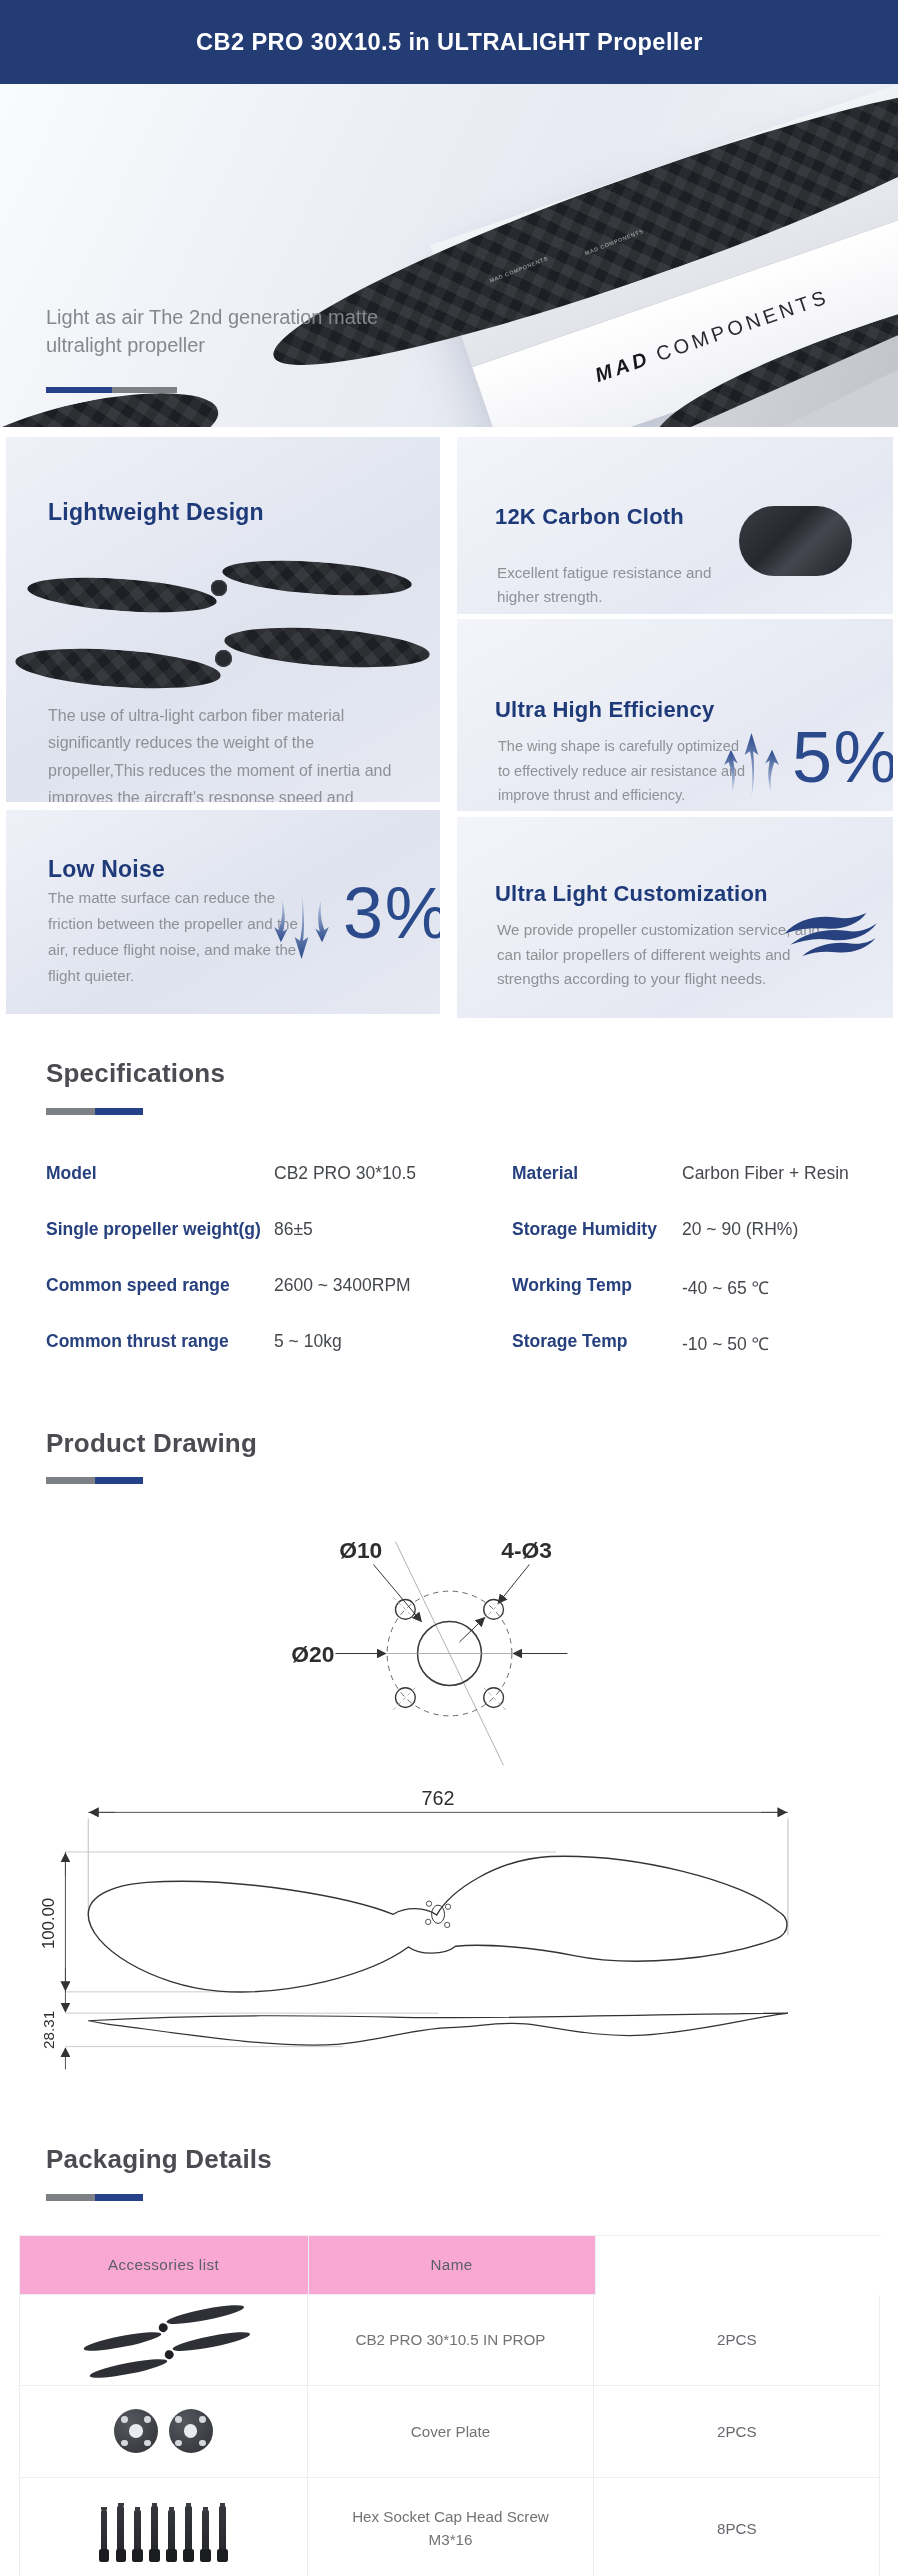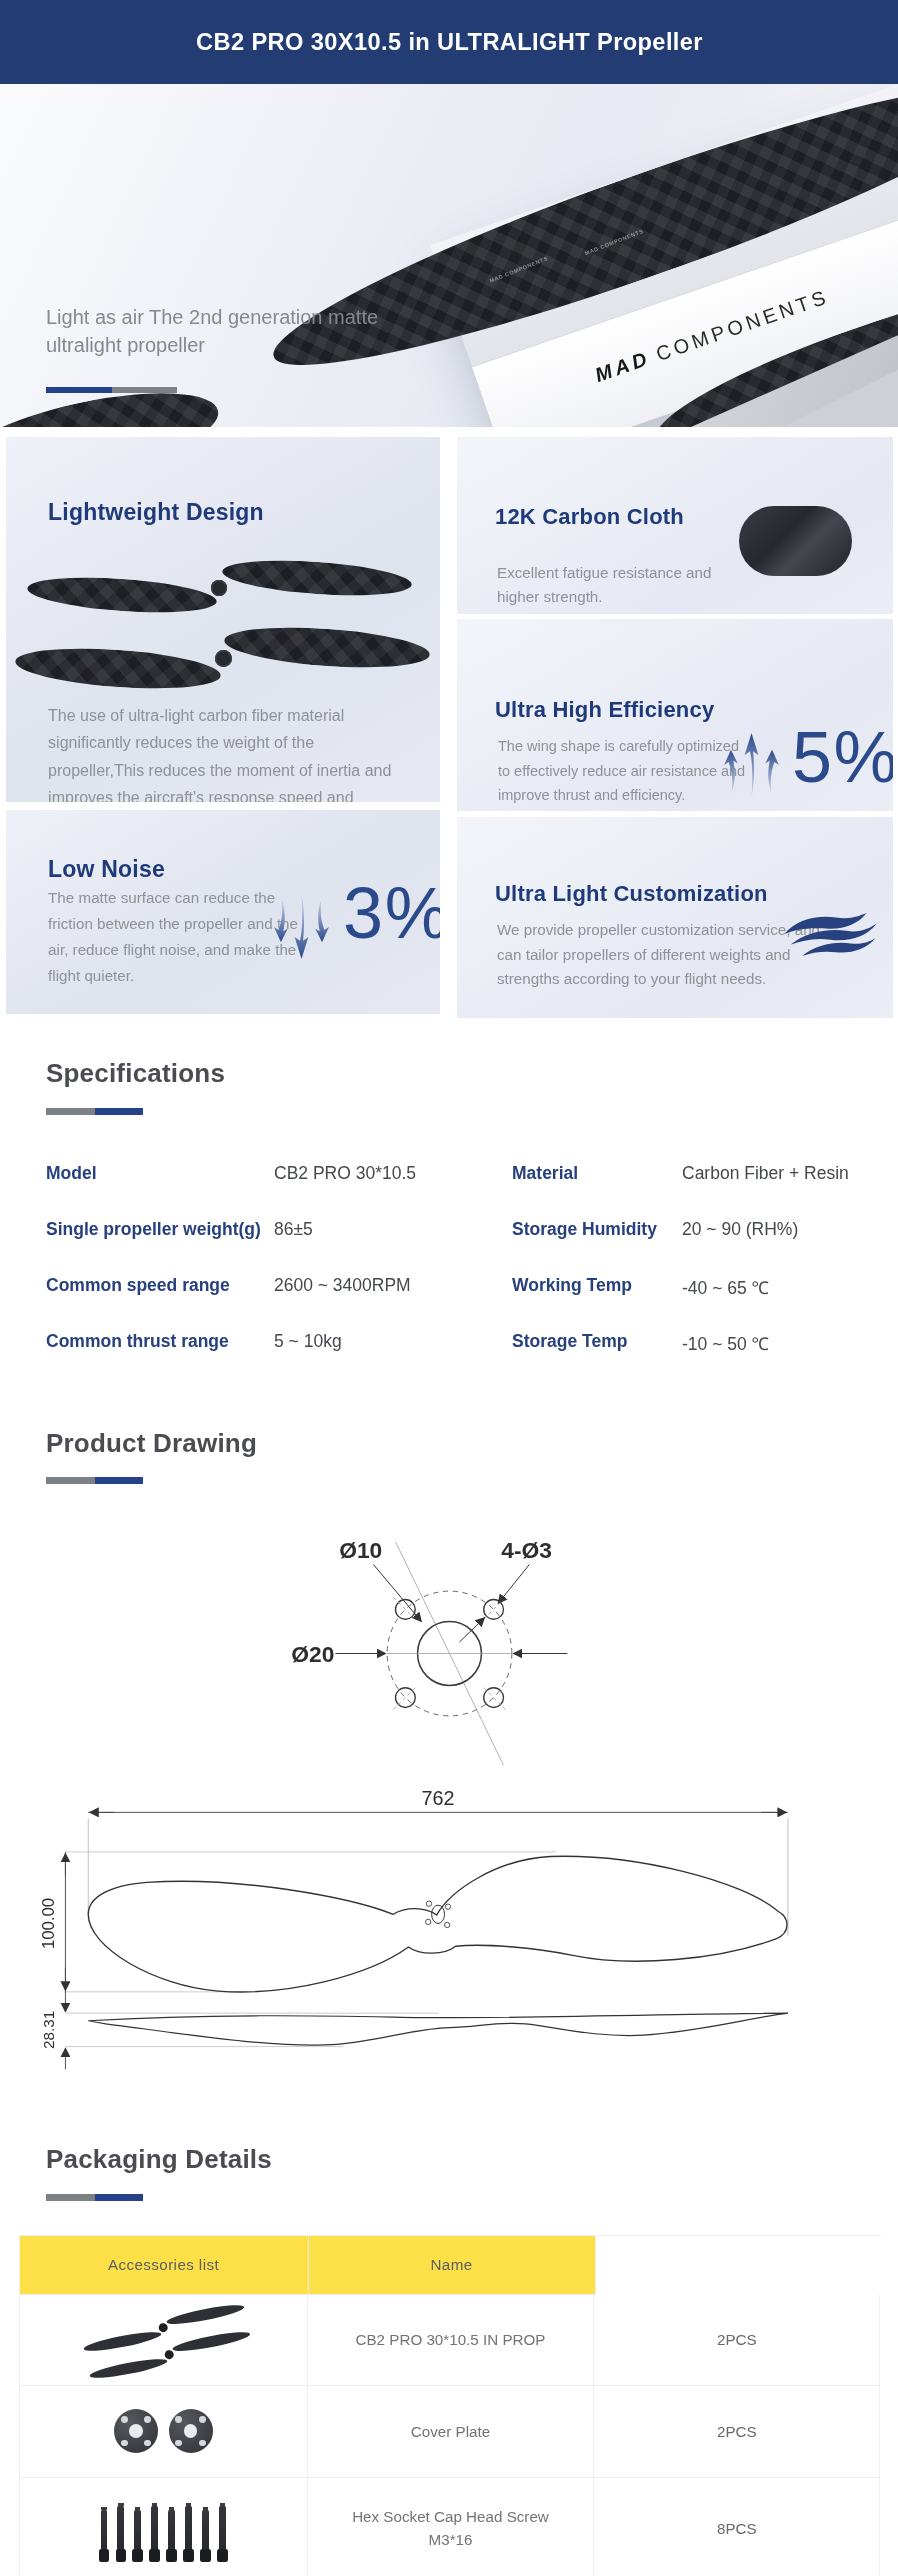--- a/index.html
+++ b/index.html
@@ -114,21 +114,21 @@
   .hub-svg{display:block;margin:44px auto 0 auto;}
   .views-svg{display:block;margin:6.1px auto 0 auto;}
 
   
   .packaging{padding-top:70px;padding-bottom:34px;}
   .pkg-table{width:861px;margin:34px auto 0 auto;border-left:0.8px solid #eceef2;border-top:0.8px solid #eceef2;}
   .pkg-row{display:flex;}
   .pkg-cell{border-right:0.8px solid #eceef2;border-bottom:0.8px solid #eceef2;
             display:flex;align-items:center;justify-content:center;flex-direction:column;}
   .c1{width:288px;} .c2{width:286px;} .c3{width:286px;}
-  .pkg-hrow .pkg-cell{height:58px;background:#fde047;text-align:center;}
+  .pkg-hrow .pkg-cell{height:58px;background:#f9a8d4;text-align:center;}
   .pkg-hrow .pkg-cell span{color:#5b5e64;font-size:15.2px;letter-spacing:0.4px;}
   .pkg-r1 .pkg-cell{height:90px;}
   .pkg-r2 .pkg-cell{height:91px;}
   .pkg-r3 .pkg-cell{height:101px;}
   .pkg-cell .nm{color:#737373;font-size:15.2px;line-height:23px;text-align:center;}
   .pkg-cell .qt{color:#66696f;font-size:15.2px;}
 
   .pkg-props{position:relative;width:183px;height:73px;}
   .pkgprop{position:absolute;width:166px;height:17px;transform:rotate(-16deg);}
   .pkgprop .bl{position:absolute;background:#2e3036;border-radius:50%;width:79px;height:11.4px;}

